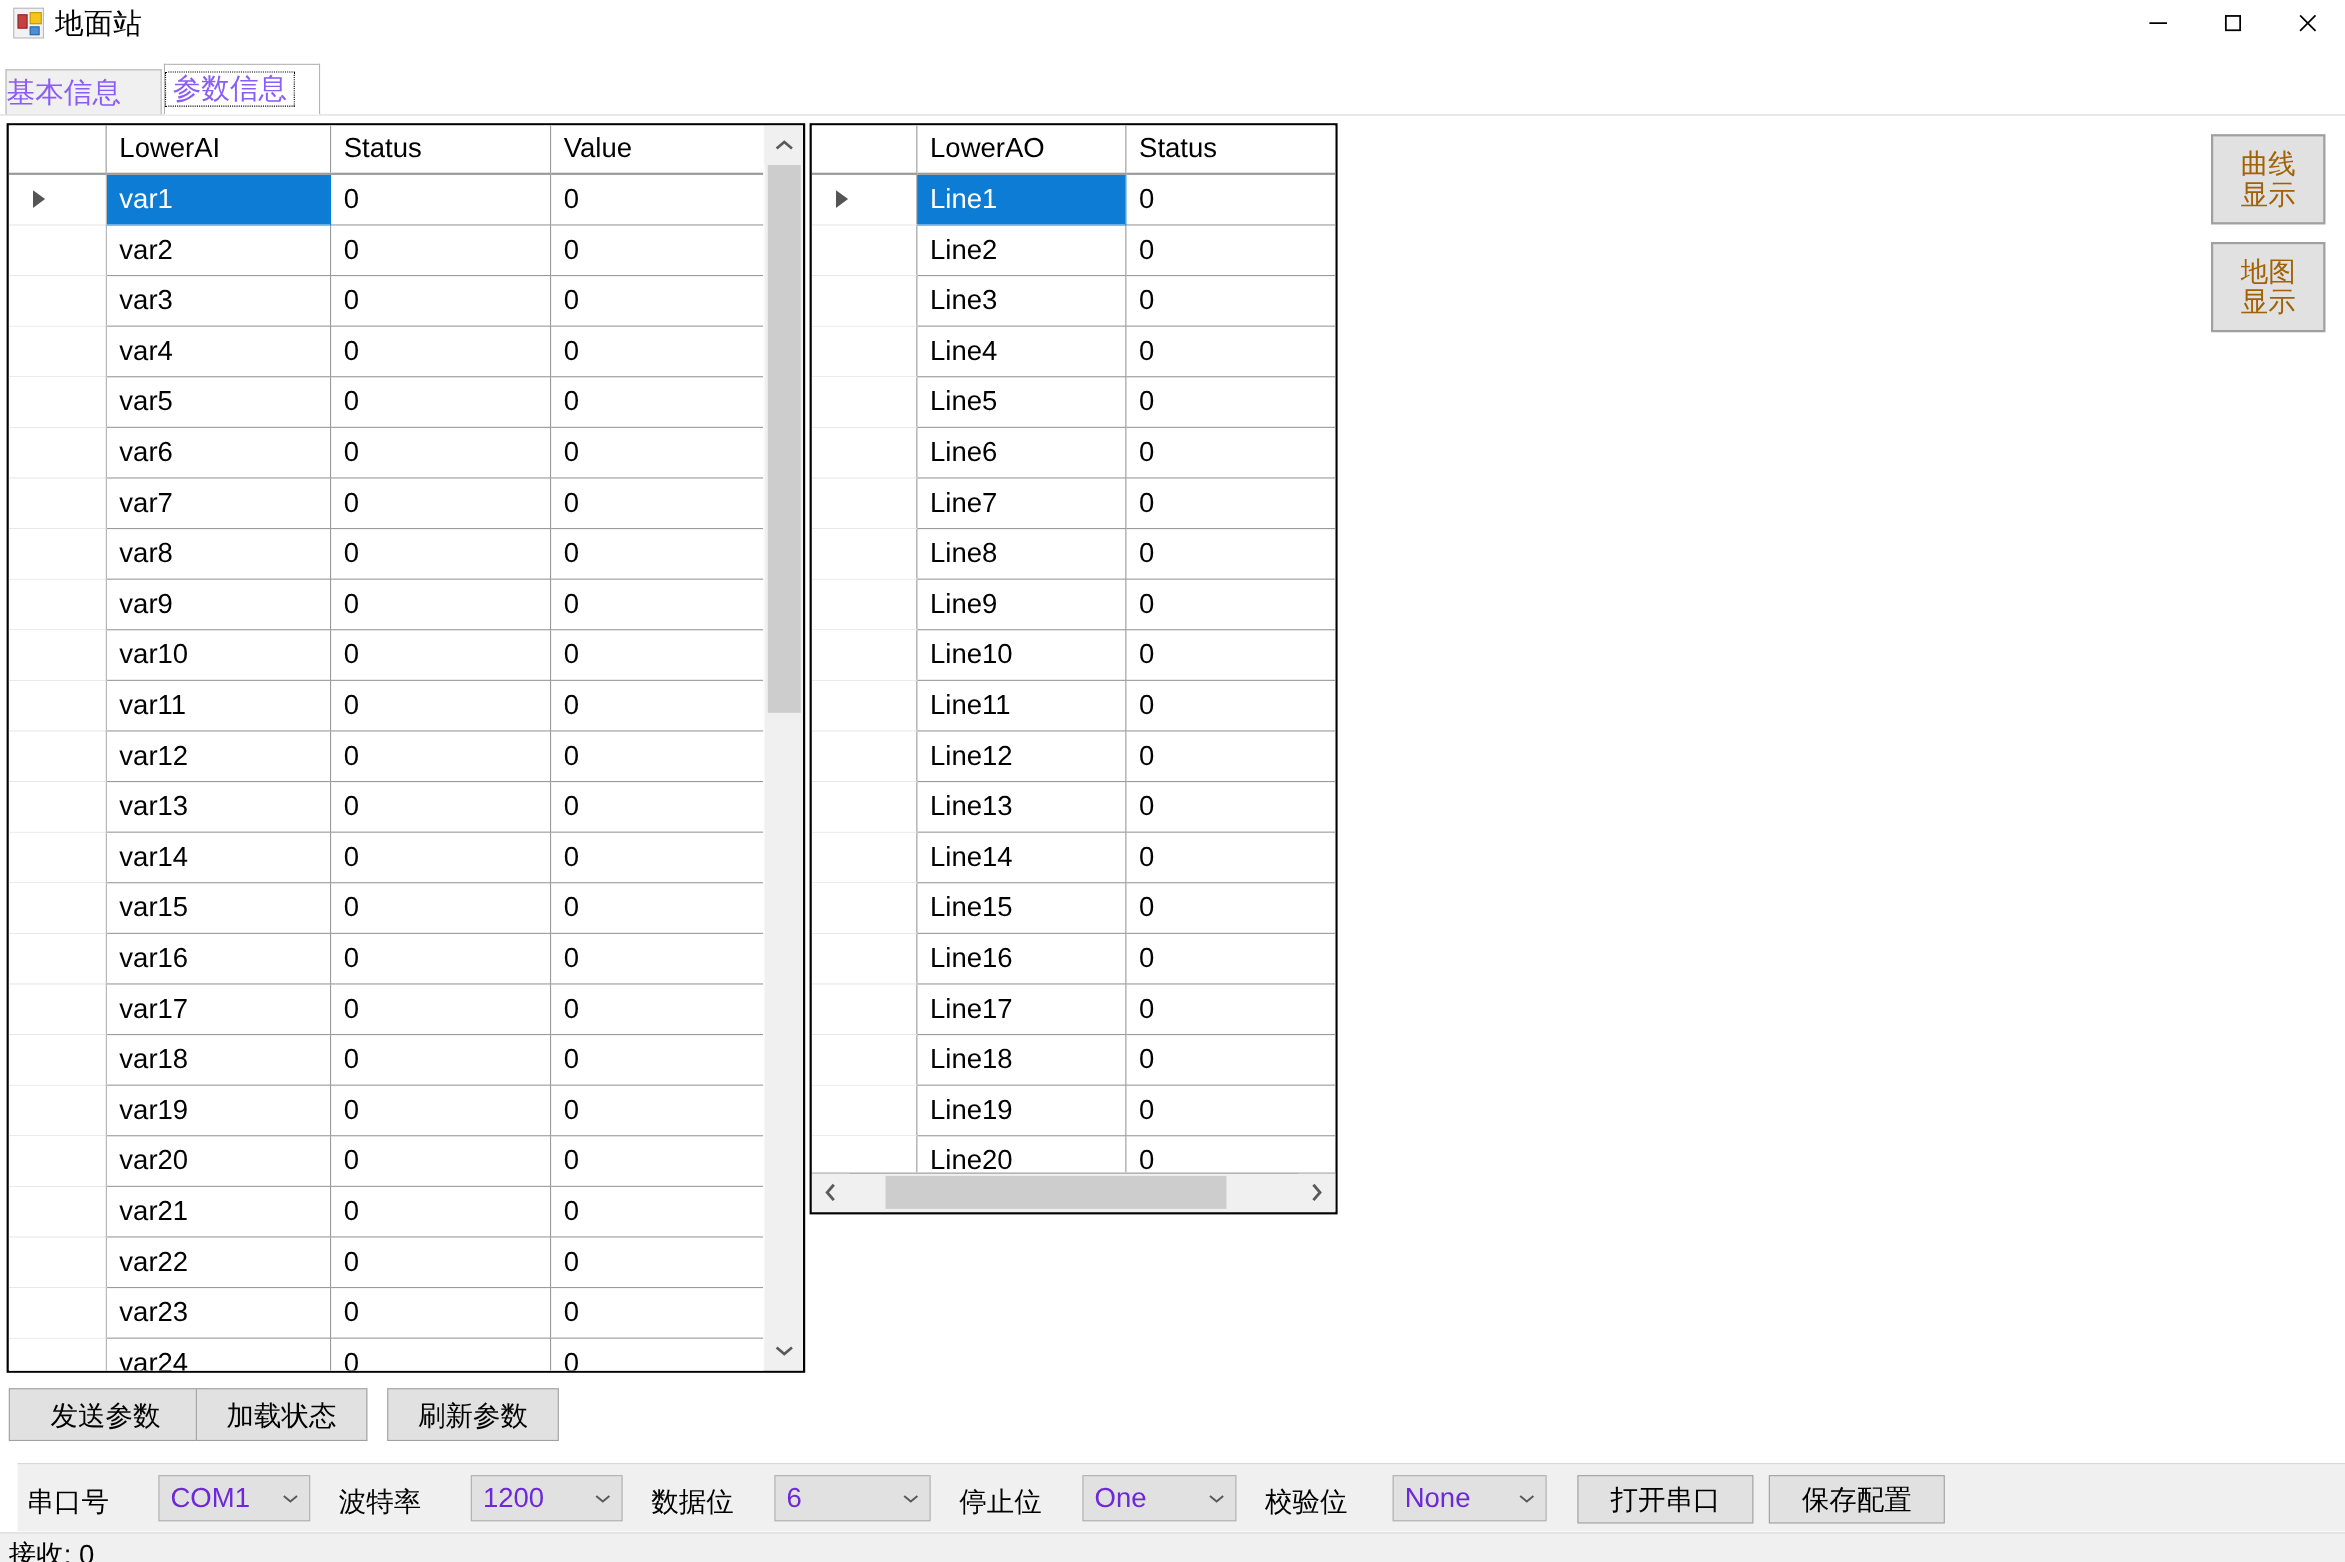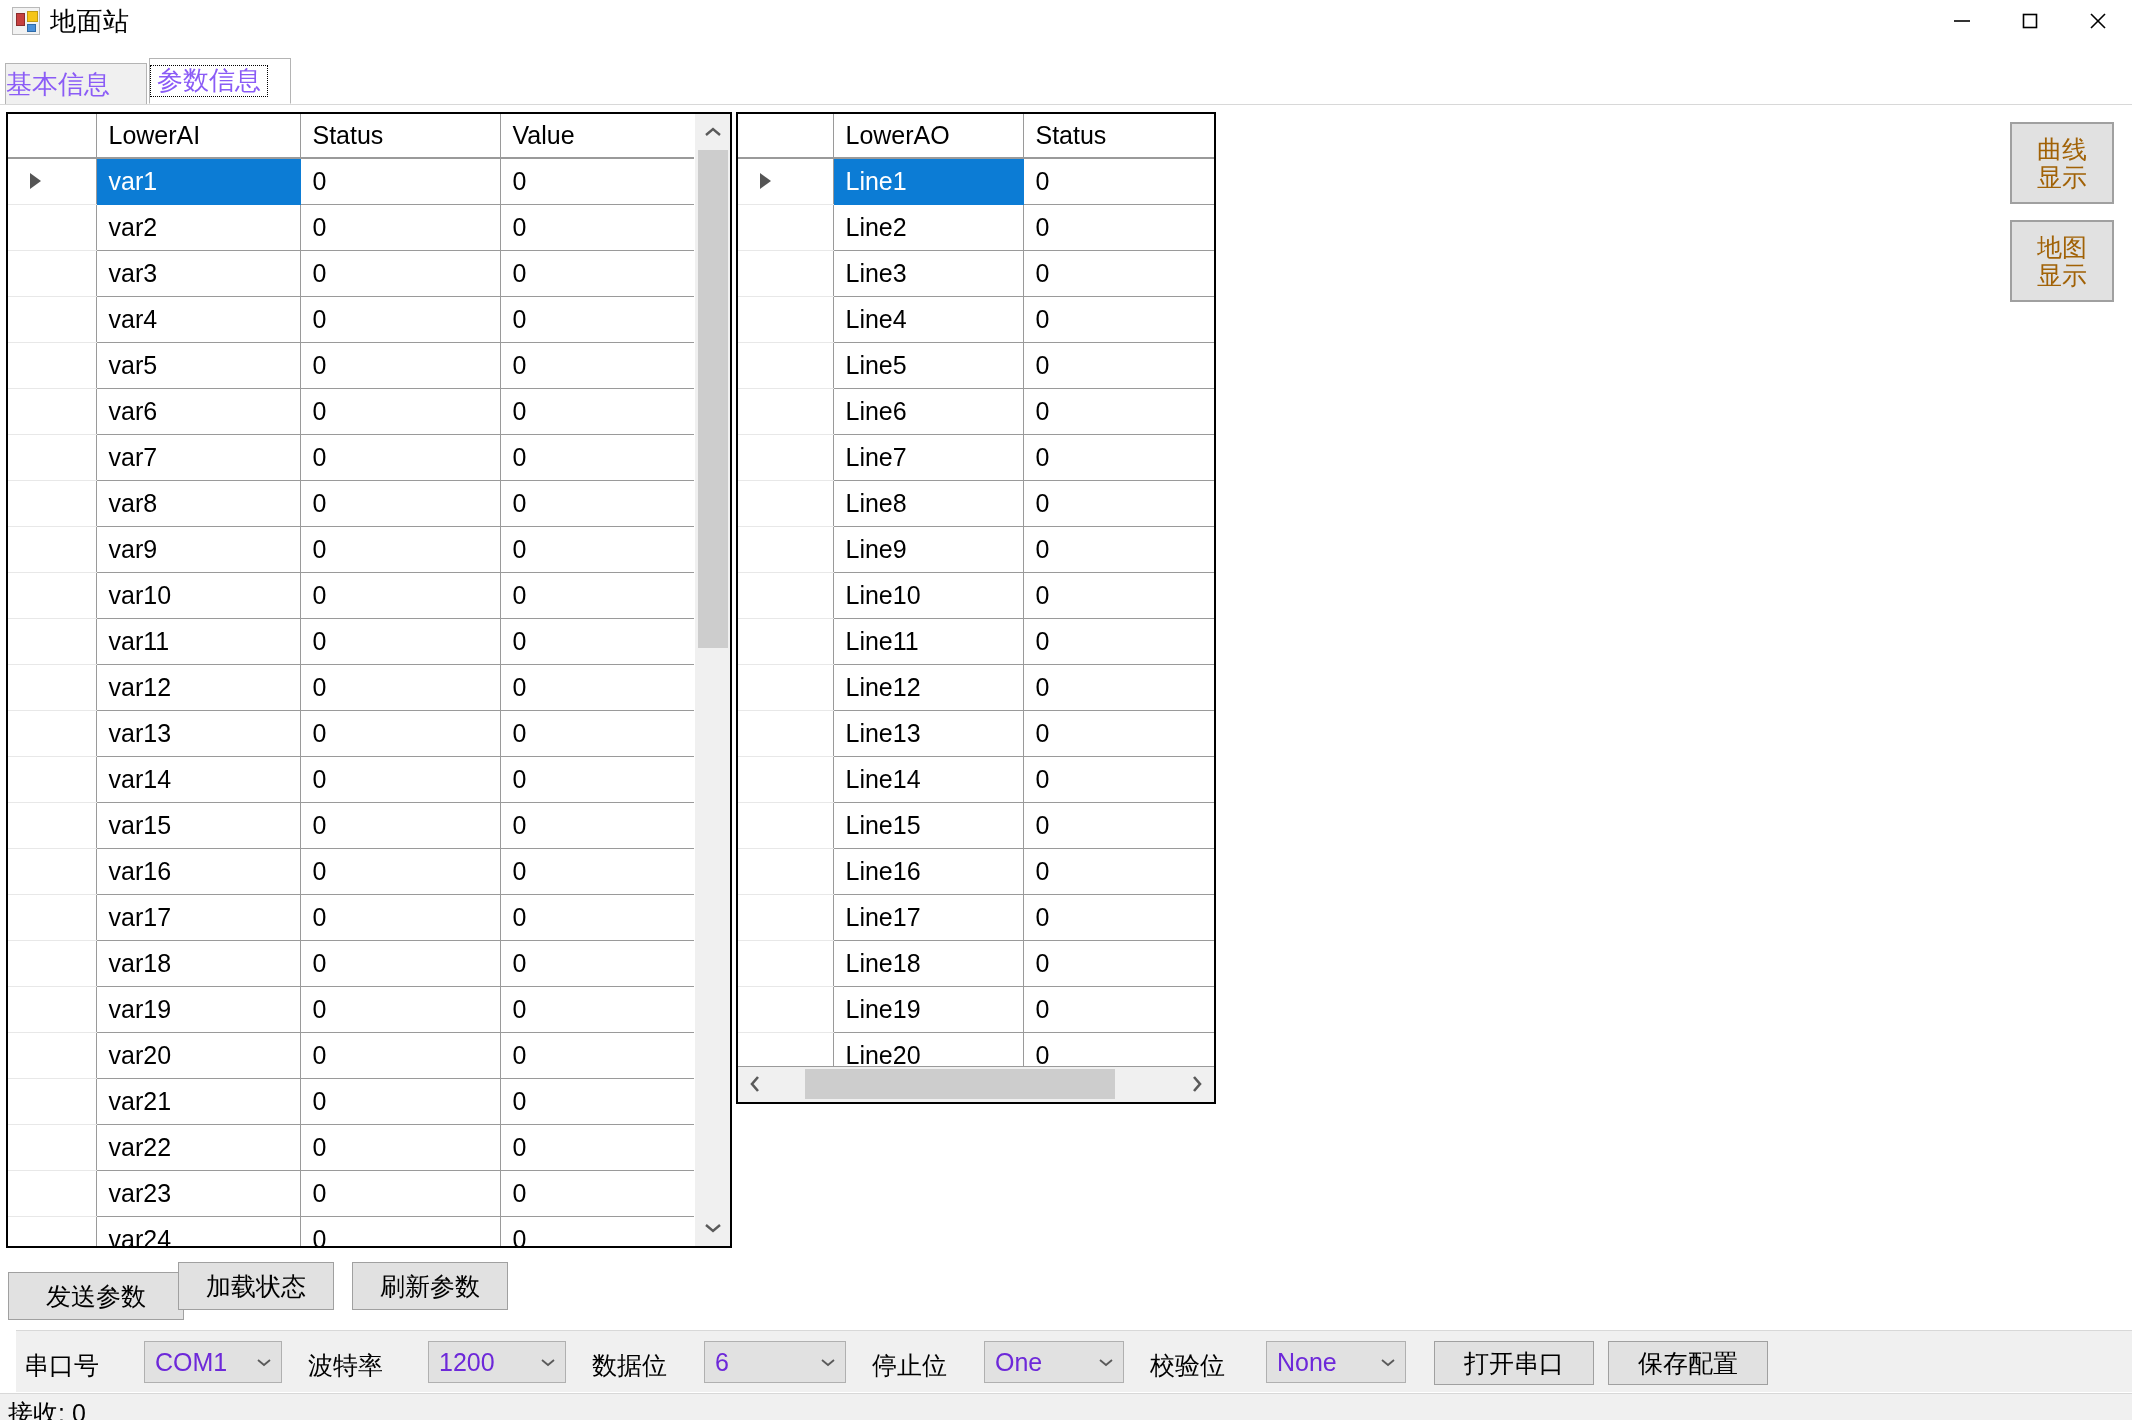--- a/index.html
+++ b/index.html
@@ -291,21 +291,21 @@
     height: 48px;
     background: #e1e1e1;
     border: 1px solid #a0a0a0;
     box-sizing: border-box;
     display: flex;
     align-items: center;
     justify-content: center;
     font-size: 25px;
     color: #000000;
   }
-  #btn-send    { left: 8px;   top: 1262px; width: 176px; margin-top: 10px; }
+  #btn-send    { left: 8px;   top: 1262px; width: 176px; }
   #btn-load    { left: 178px; top: 1262px; width: 156px; }
   #btn-refresh { left: 352px; top: 1262px; width: 156px; }
 
   
   .serialbar {
     position: absolute;
     left: 16px; top: 1330px;
     width: 2132px;
     height: 62px;
     background: #f0f0f0;

